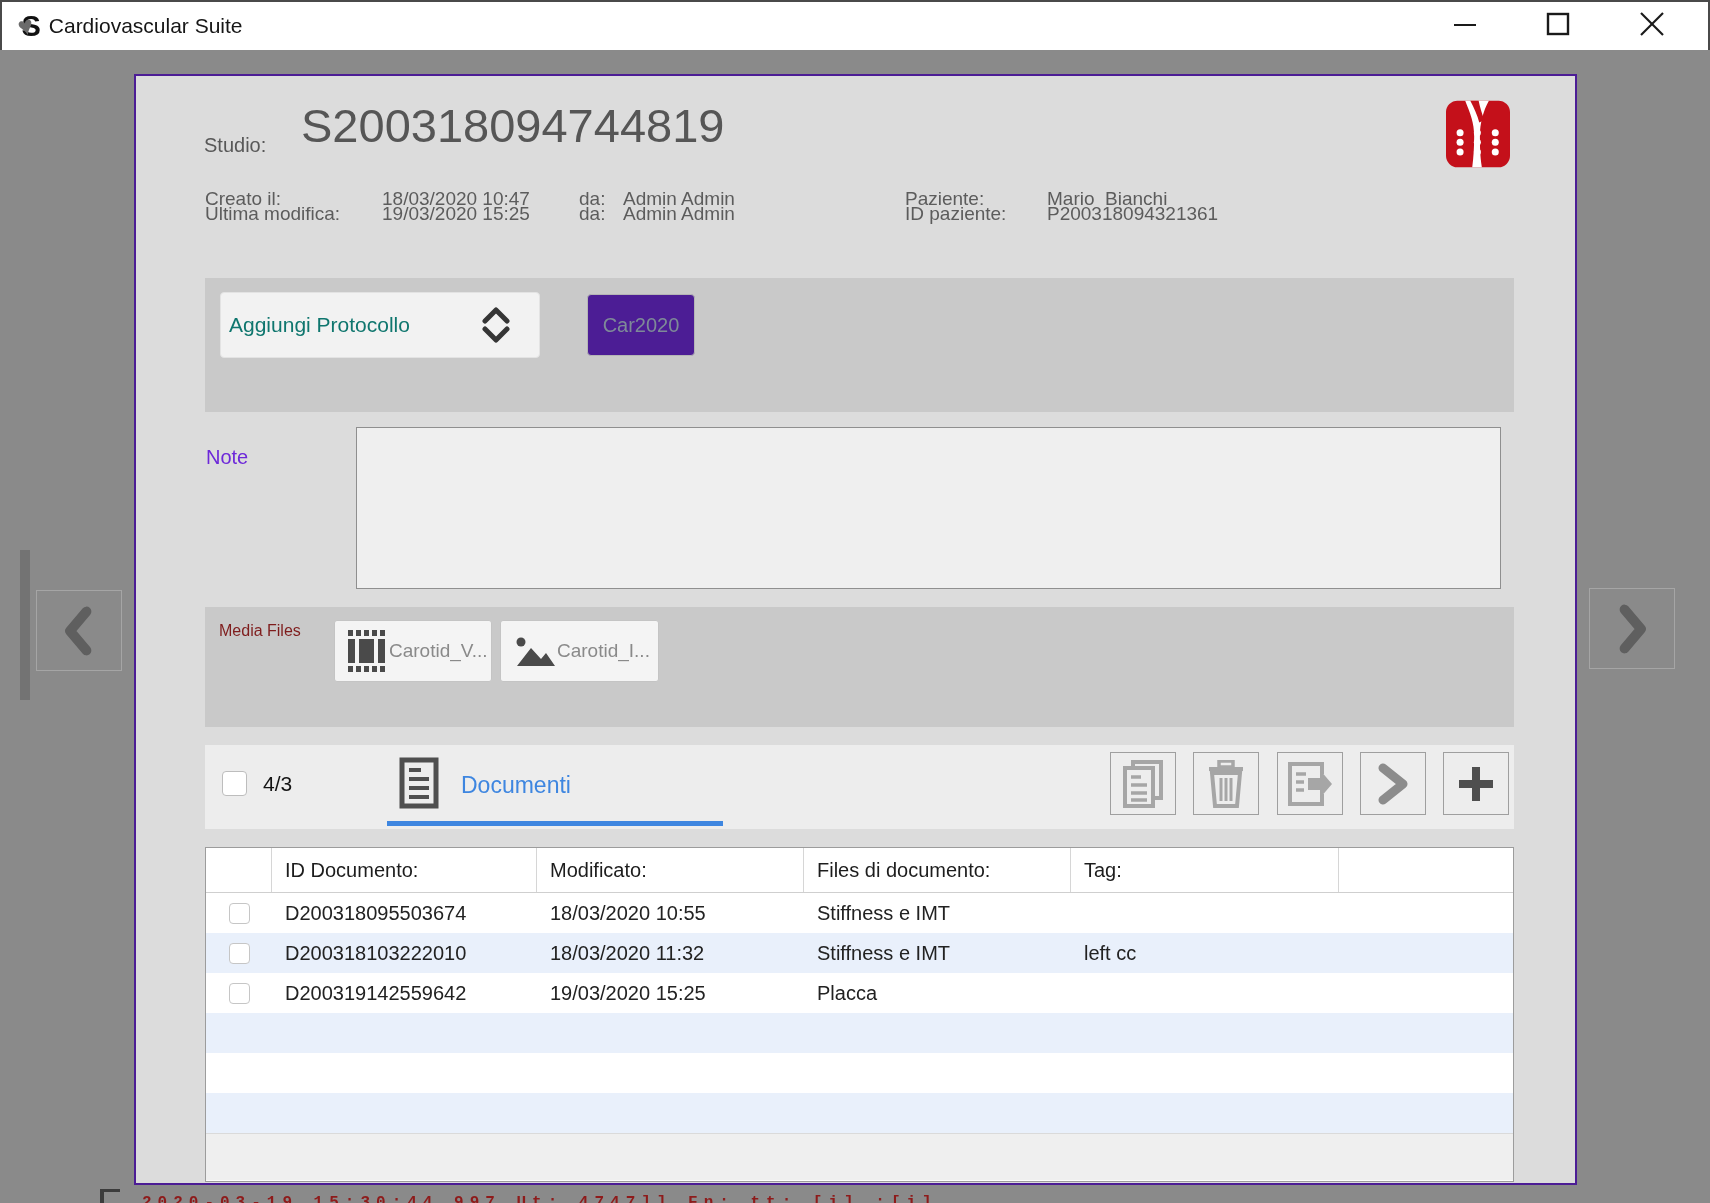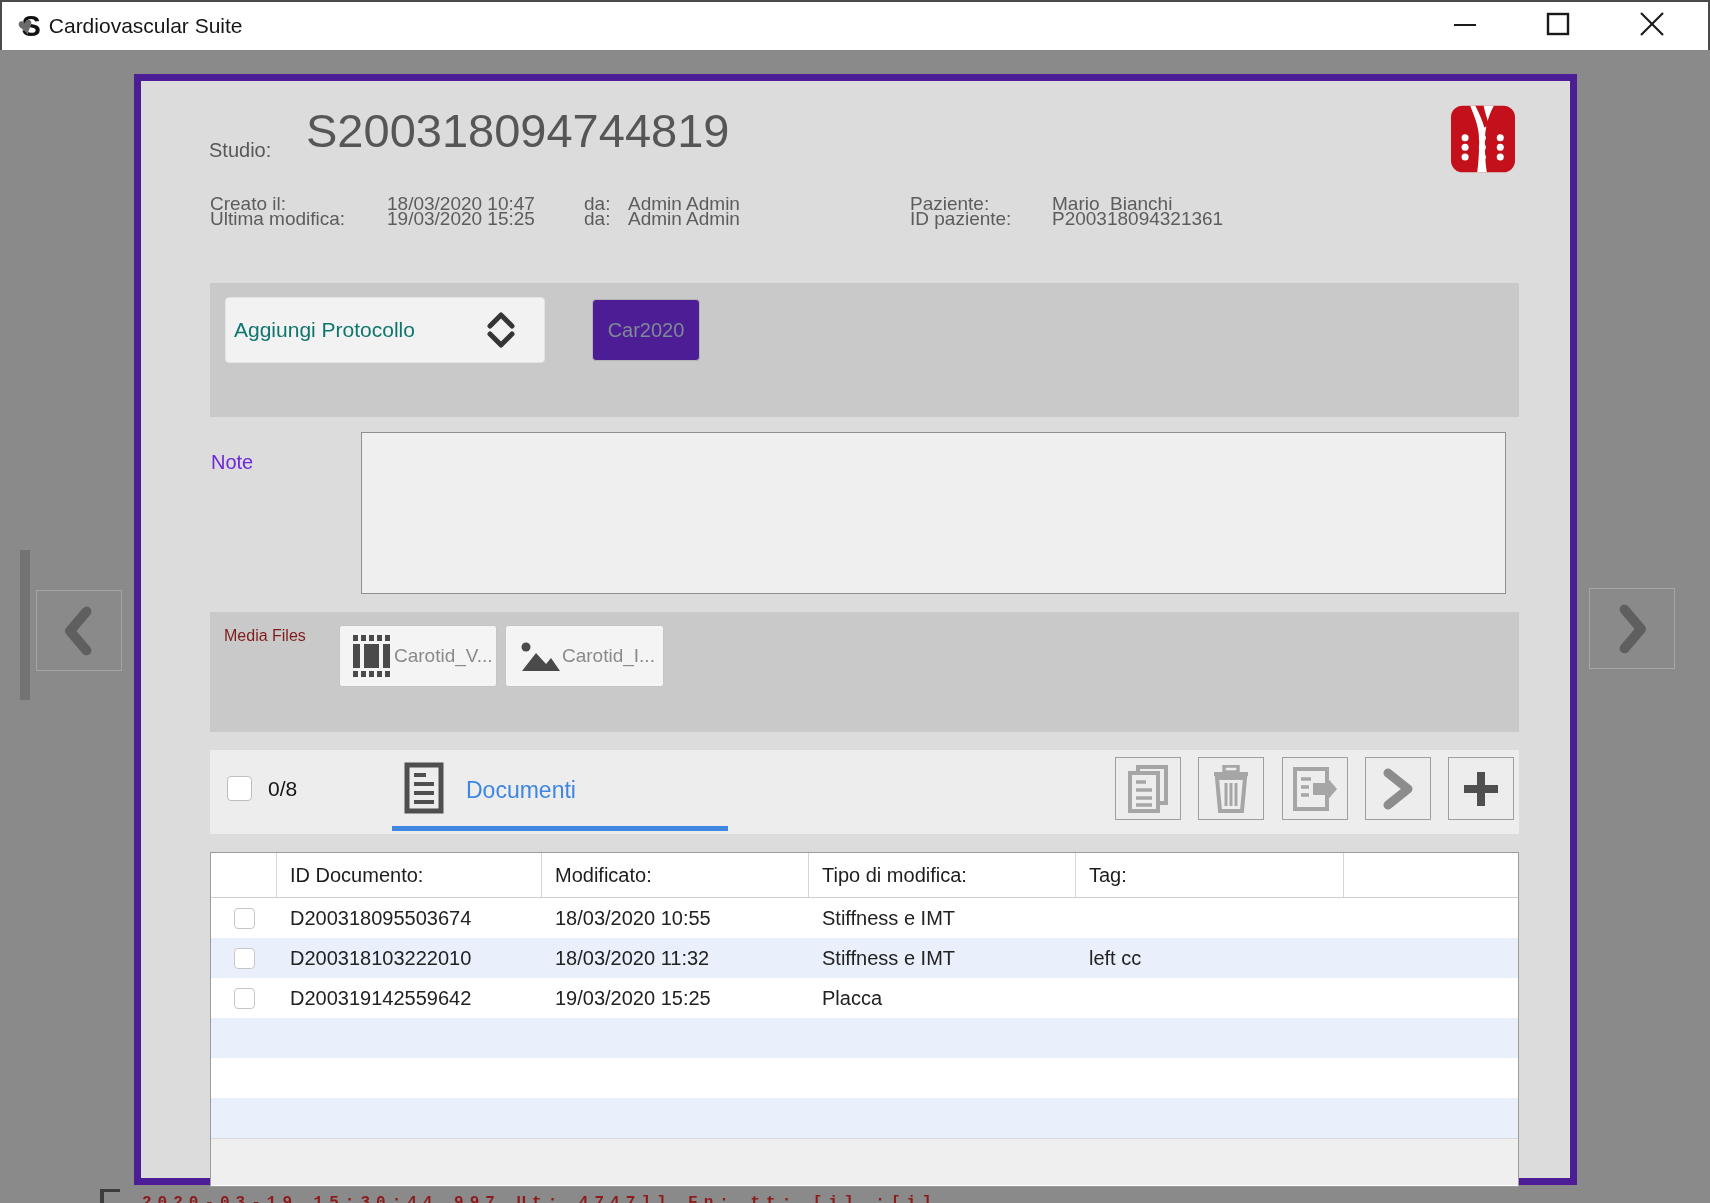--- a/index.html
+++ b/index.html
@@ -29,21 +29,21 @@
   .console-clip span { font-family:"Liberation Mono", monospace; font-size:16px;
                        letter-spacing:6px; color:#8e1b1b; font-weight:700; }
 
   
   .nav-btn { position:absolute; width:86px; height:81px; border:1px solid #a5a5a5;
              display:flex; align-items:center; justify-content:center; cursor:pointer; }
   .nav-left { left:36px; top:590px; } .nav-right { left:1589px; top:588px; }
 
   
   .panel { position:absolute; left:134px; top:74px; width:1443px; height:1111px;
-           background:#dcdcdc; border:7px solid #4c1d95; }
+           background:#dcdcdc; border:2px solid #4c1d95; }
   .abs { position:absolute; }
 
   .studio-label { left:68px; top:58px; font-size:20px; color:#585858; }
   .studio-id    { left:165px; top:22px; font-size:47px; color:#565656; letter-spacing:0px; }
   .logo-badge   { left:1310px; top:24px; }
 
   .meta { font-size:19px; color:#5c5c5c; white-space:pre; }
   .r1 { top:112px; } .r2 { top:127px; }
   .c-lab { left:69px; } .c-val { left:246px; } .c-da { left:443px; } .c-by { left:487px; }
   .c-plab { left:769px; } .c-pval { left:911px; }
@@ -235,21 +235,21 @@
           <circle cx="8" cy="8" r="4.5" fill="#4a4a4a"></circle>
           <polygon points="4,32 18,14 28,25 33,19 42,32" fill="#4a4a4a"></polygon>
         </svg>
       </span>
       <span class="mlabel">Carotid_I...</span>
     </div>
   </div>
 
   <div class="abs doc-strip">
     <span class="sel-check"></span>
-    <span class="sel-count">0/8</span>
+    <span class="sel-count">4/3</span>
 
     <div class="tab">
       <span class="tab-icon">
         <svg width="40" height="52" viewBox="0 0 40 52">
           <rect x="3" y="3" width="34" height="46" fill="none" stroke="#4f4f4f" stroke-width="5"></rect>
           <line x1="10" y1="13" x2="22" y2="13" stroke="#4f4f4f" stroke-width="4"></line>
           <line x1="10" y1="22" x2="30" y2="22" stroke="#4f4f4f" stroke-width="4"></line>
           <line x1="10" y1="31" x2="30" y2="31" stroke="#4f4f4f" stroke-width="4"></line>
           <line x1="10" y1="40" x2="30" y2="40" stroke="#4f4f4f" stroke-width="4"></line>
         </svg>
@@ -298,21 +298,21 @@
         <rect x="17" y="4" width="8" height="34" fill="#4f4f4f"></rect>
       </svg>
     </div>
   </div>
 
   <div class="abs doc-table">
     <div class="thead">
       <div class="thcell"></div>
       <div class="thcell">ID Documento:</div>
       <div class="thcell">Modificato:</div>
-      <div class="thcell">Tipo di modifica:</div>
+      <div class="thcell">Files di documento:</div>
       <div class="thcell">Tag:</div>
       <div class="thcell"></div>
     </div>
     <div>
         <div class="trow">
           <div class="tcell ccell">
             <span class="rowcheck"></span>
           </div>
           <div class="tcell">D200318095503674</div>
           <div class="tcell">18/03/2020 10:55</div>

